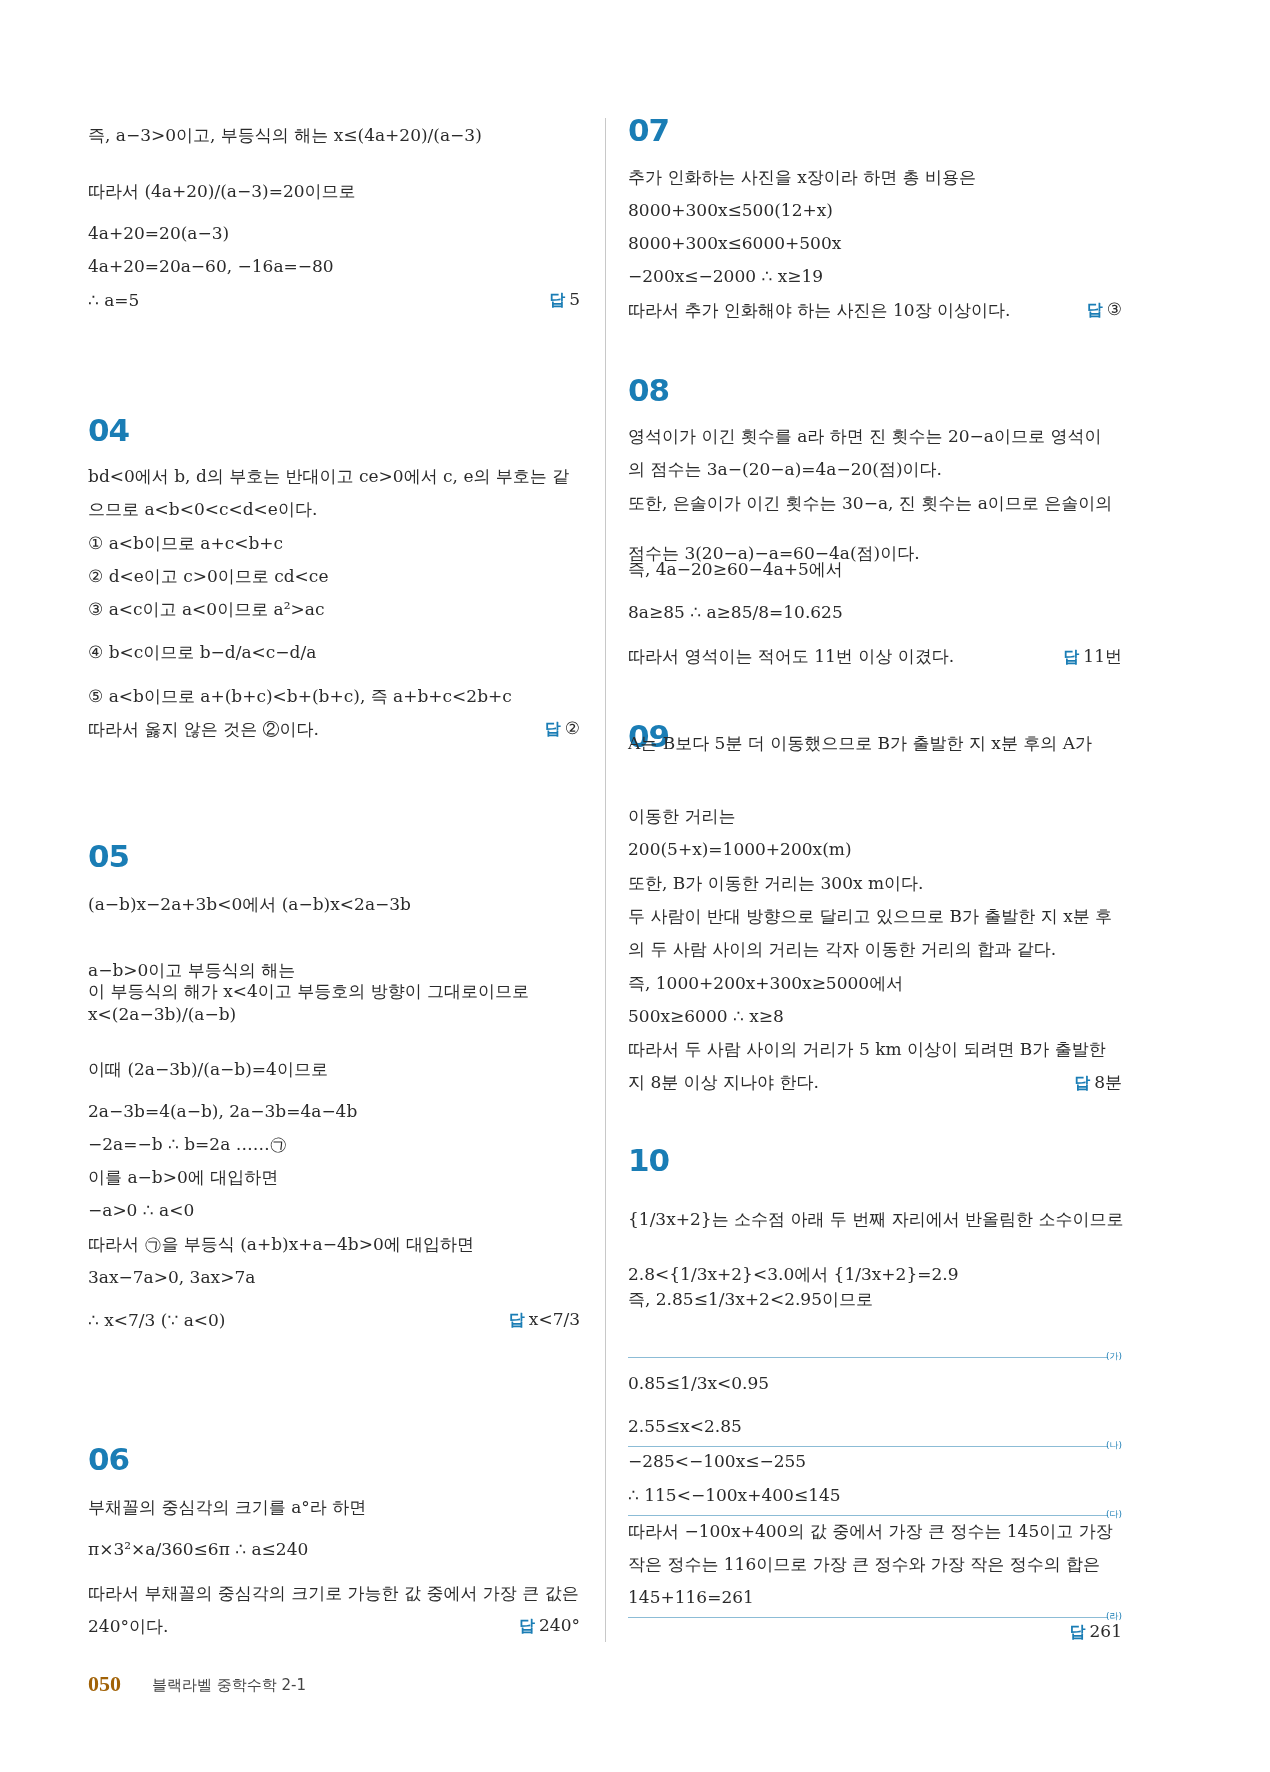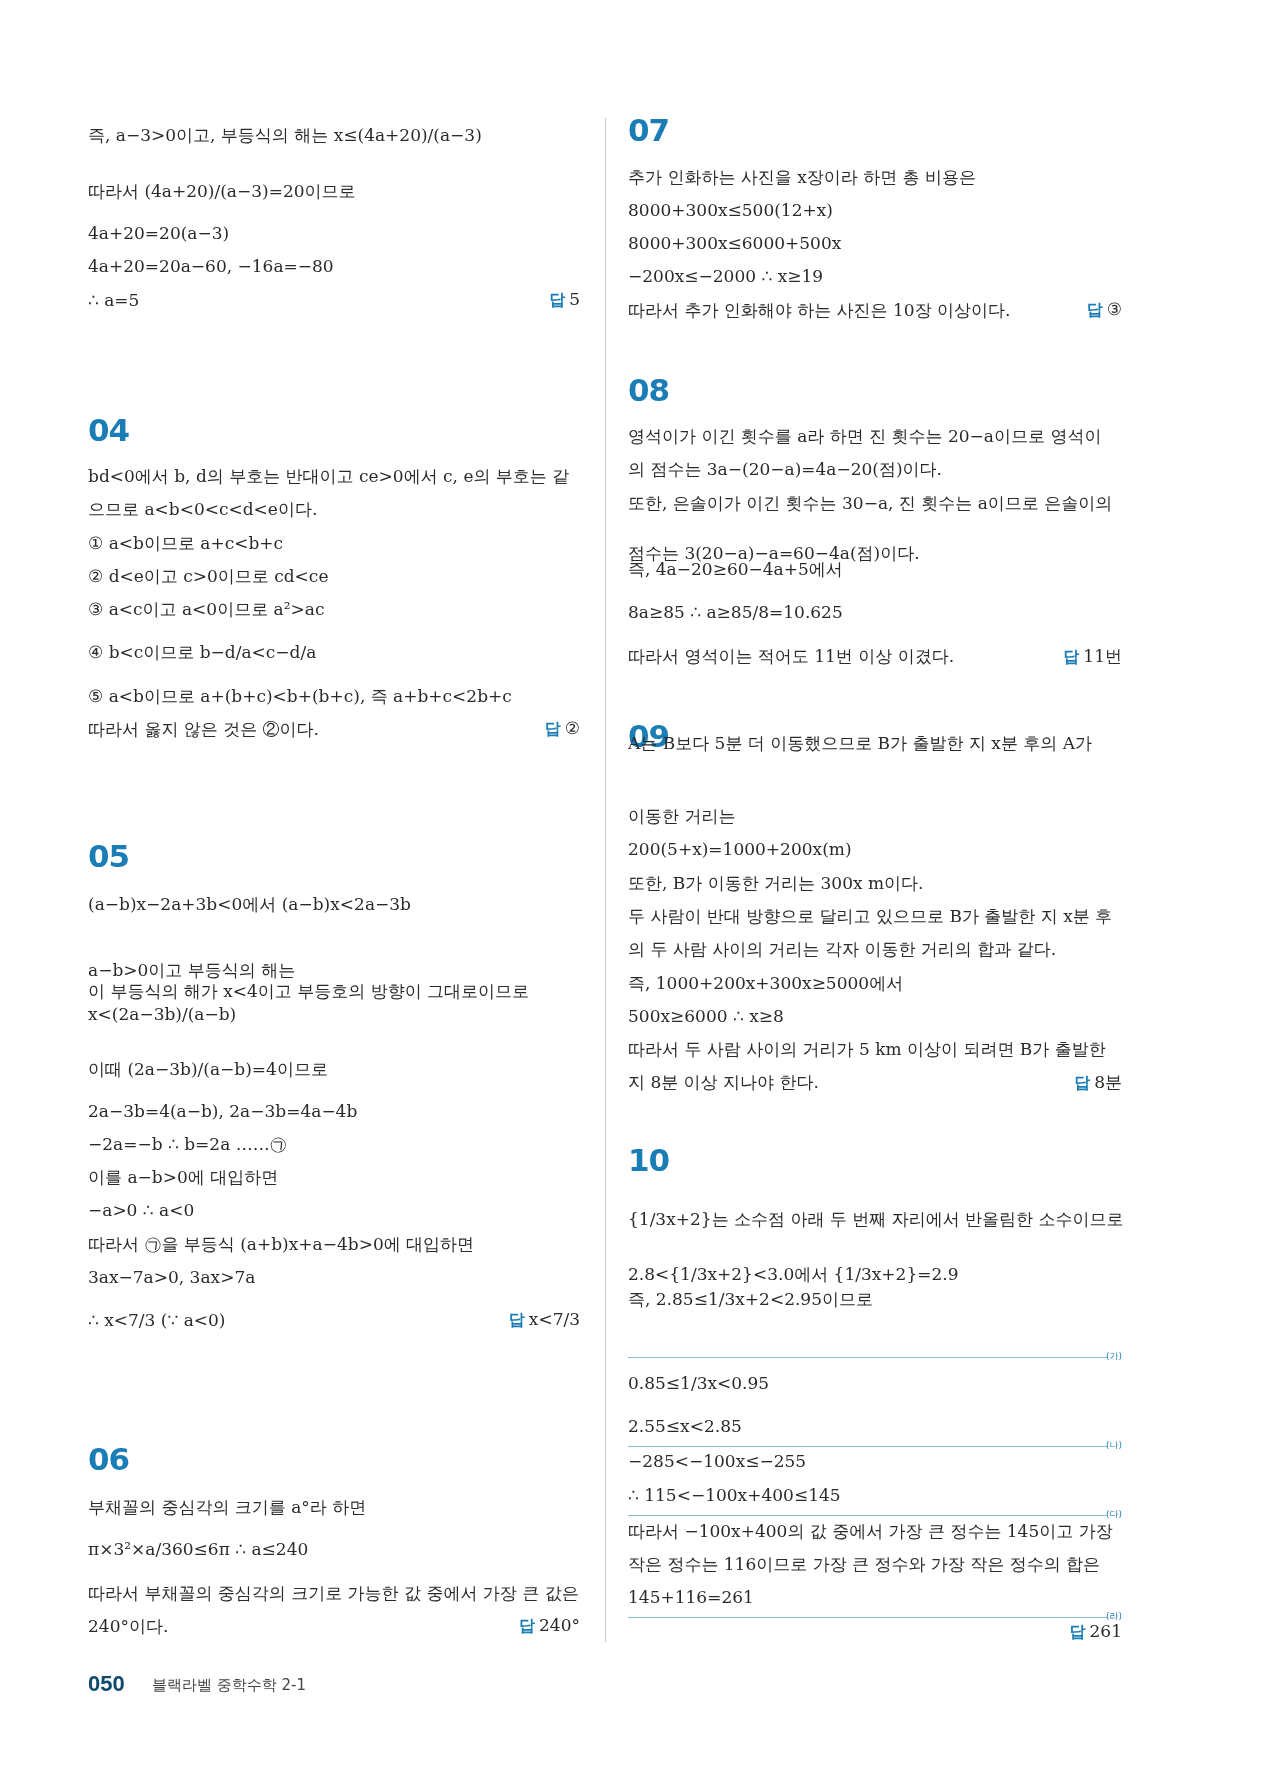--- a/index.html
+++ b/index.html
@@ -34,22 +34,22 @@
   }
   .step-rule {
     position: absolute; left: 0; right: 14px; height: 1px; background: #8cbcd6;
   }
   .step-tag {
     position: absolute; right: 0; font-size: 9px; color: #1a7db5;
     font-family: "DejaVu Sans", "Liberation Sans", sans-serif;
   }
   .footer-num {
     position: absolute; left: 88px; top: 1671px;
-    font-family: Liberation Sans, sans-serif;
-    font-weight: bold; font-size: 22px; color: #0c4a6e;
+    font-family: Liberation Serif, serif;
+    font-weight: bold; font-size: 22px; color: #a16207;
   }
   .footer-title {
     position: absolute; left: 152px; top: 1676px;
     font-family: "DejaVu Sans", "Liberation Sans", sans-serif;
     font-size: 15px; color: #444;
   }
 </style>
 </head>
 <body>
 

